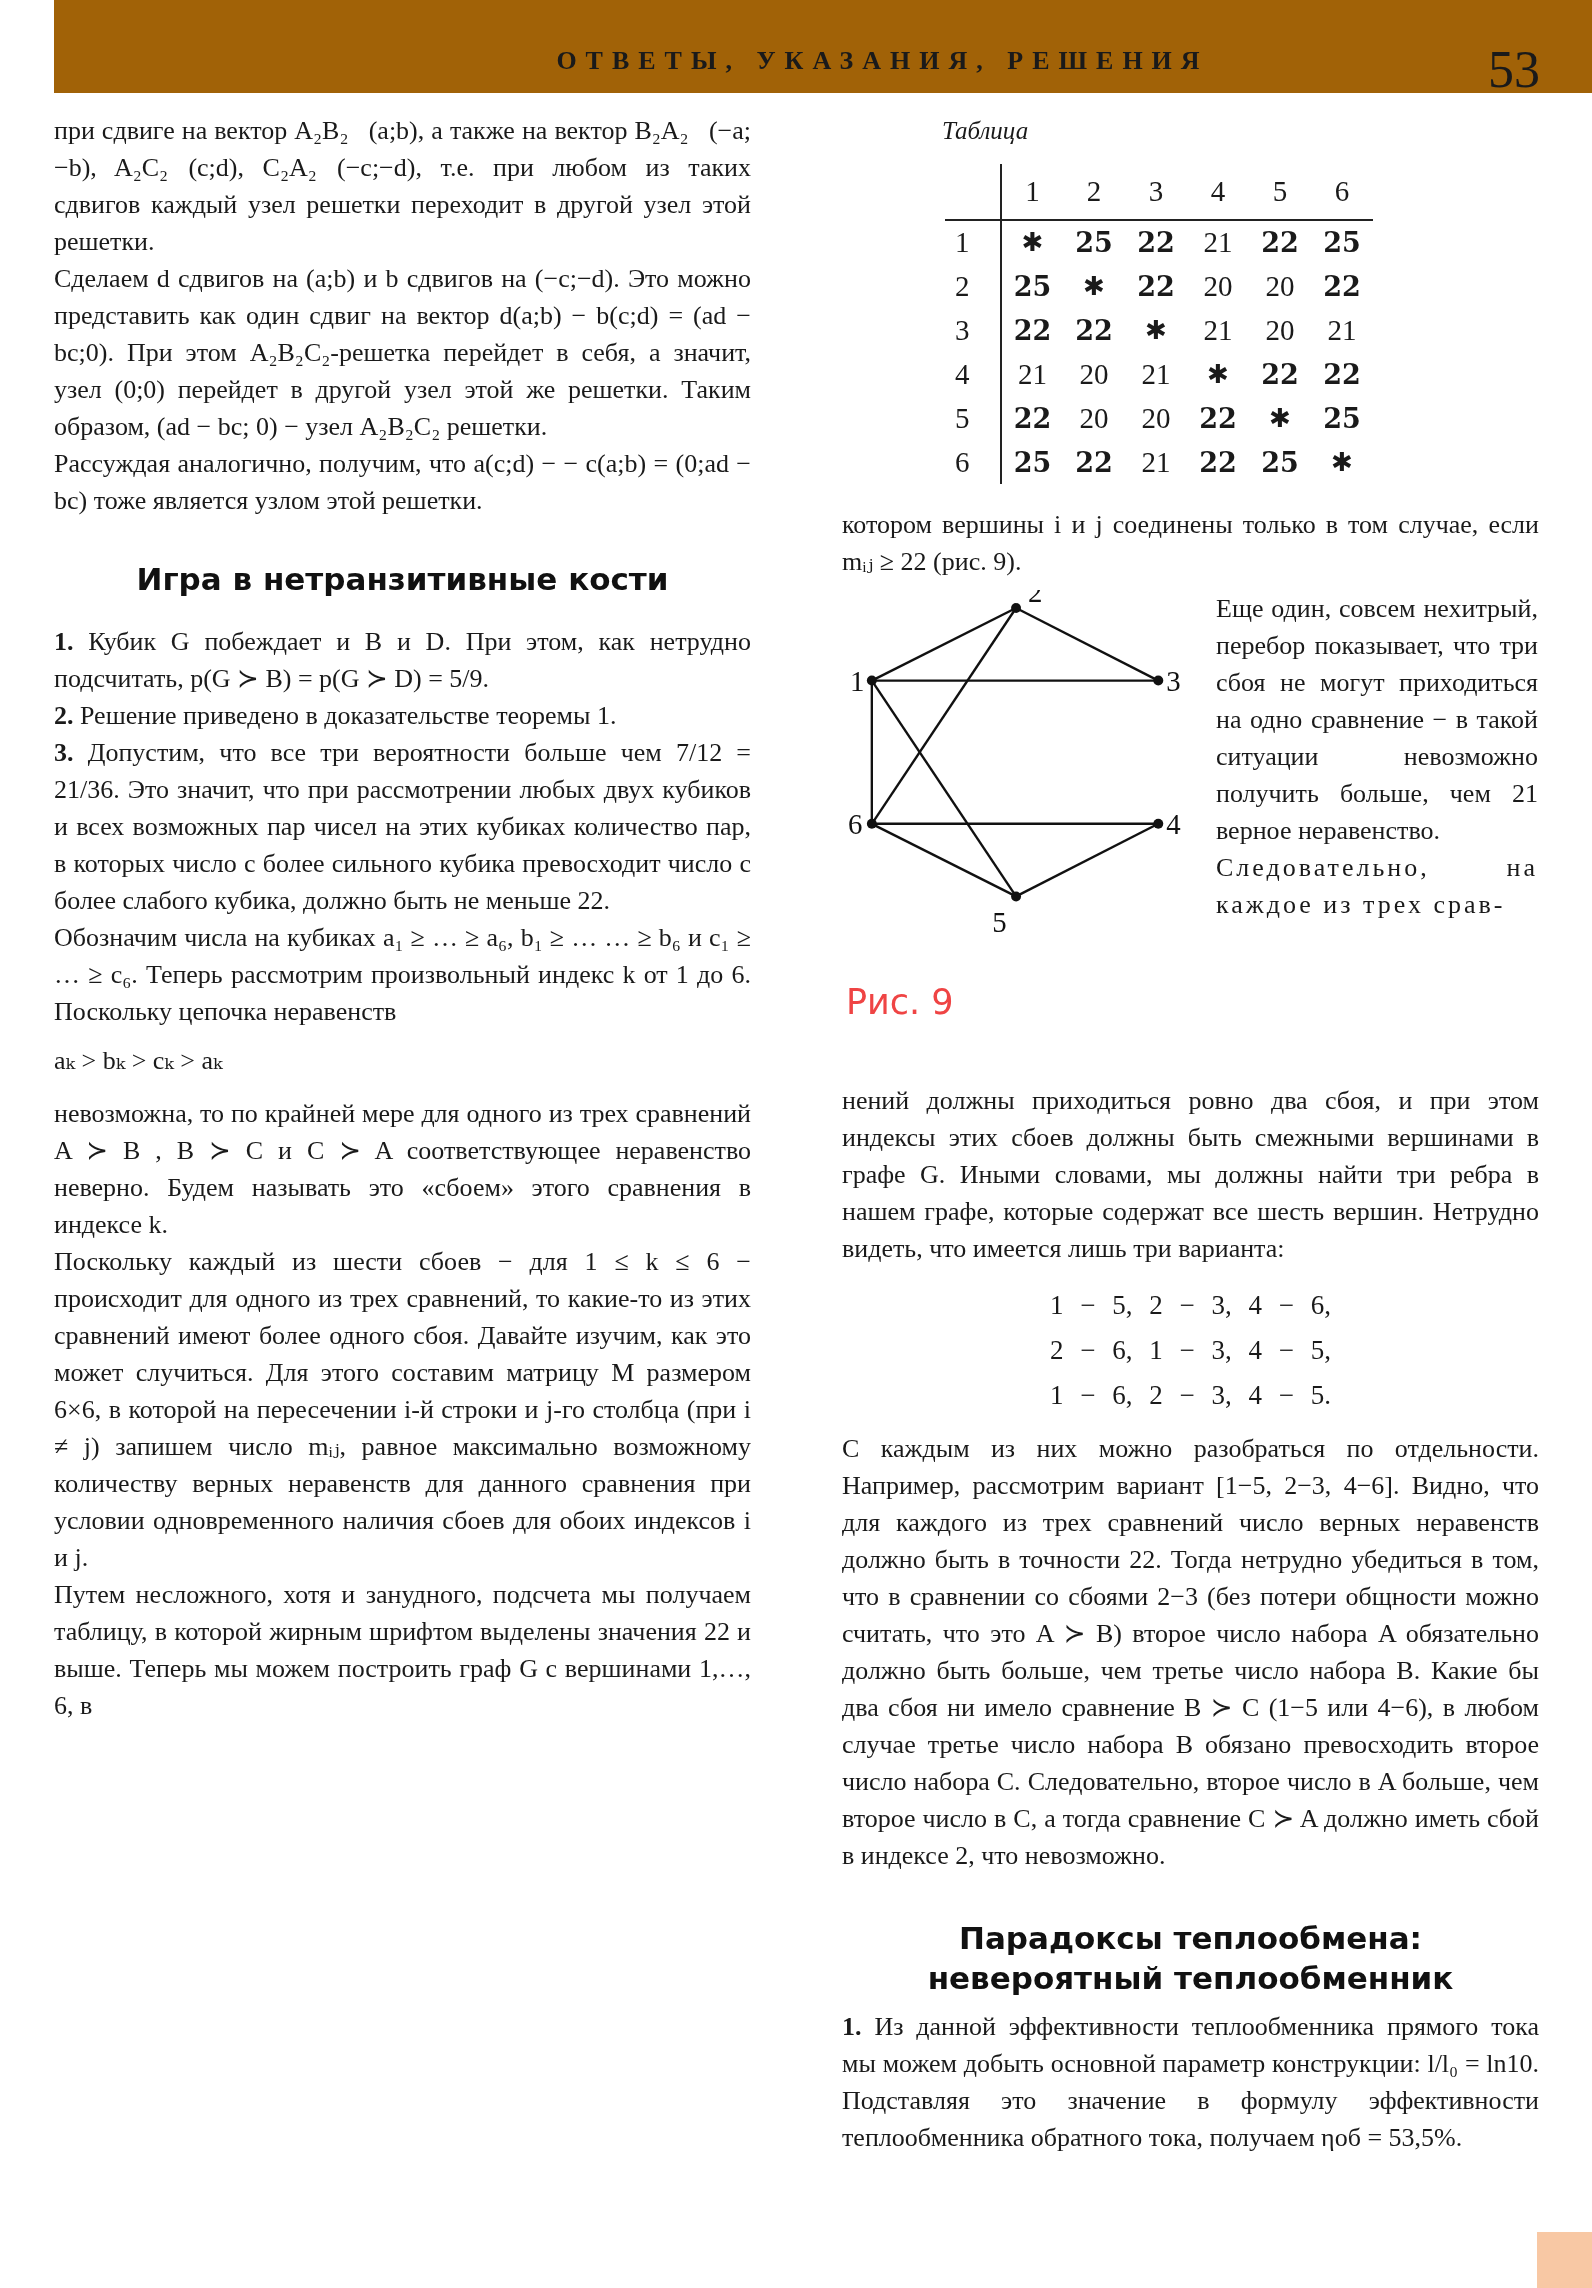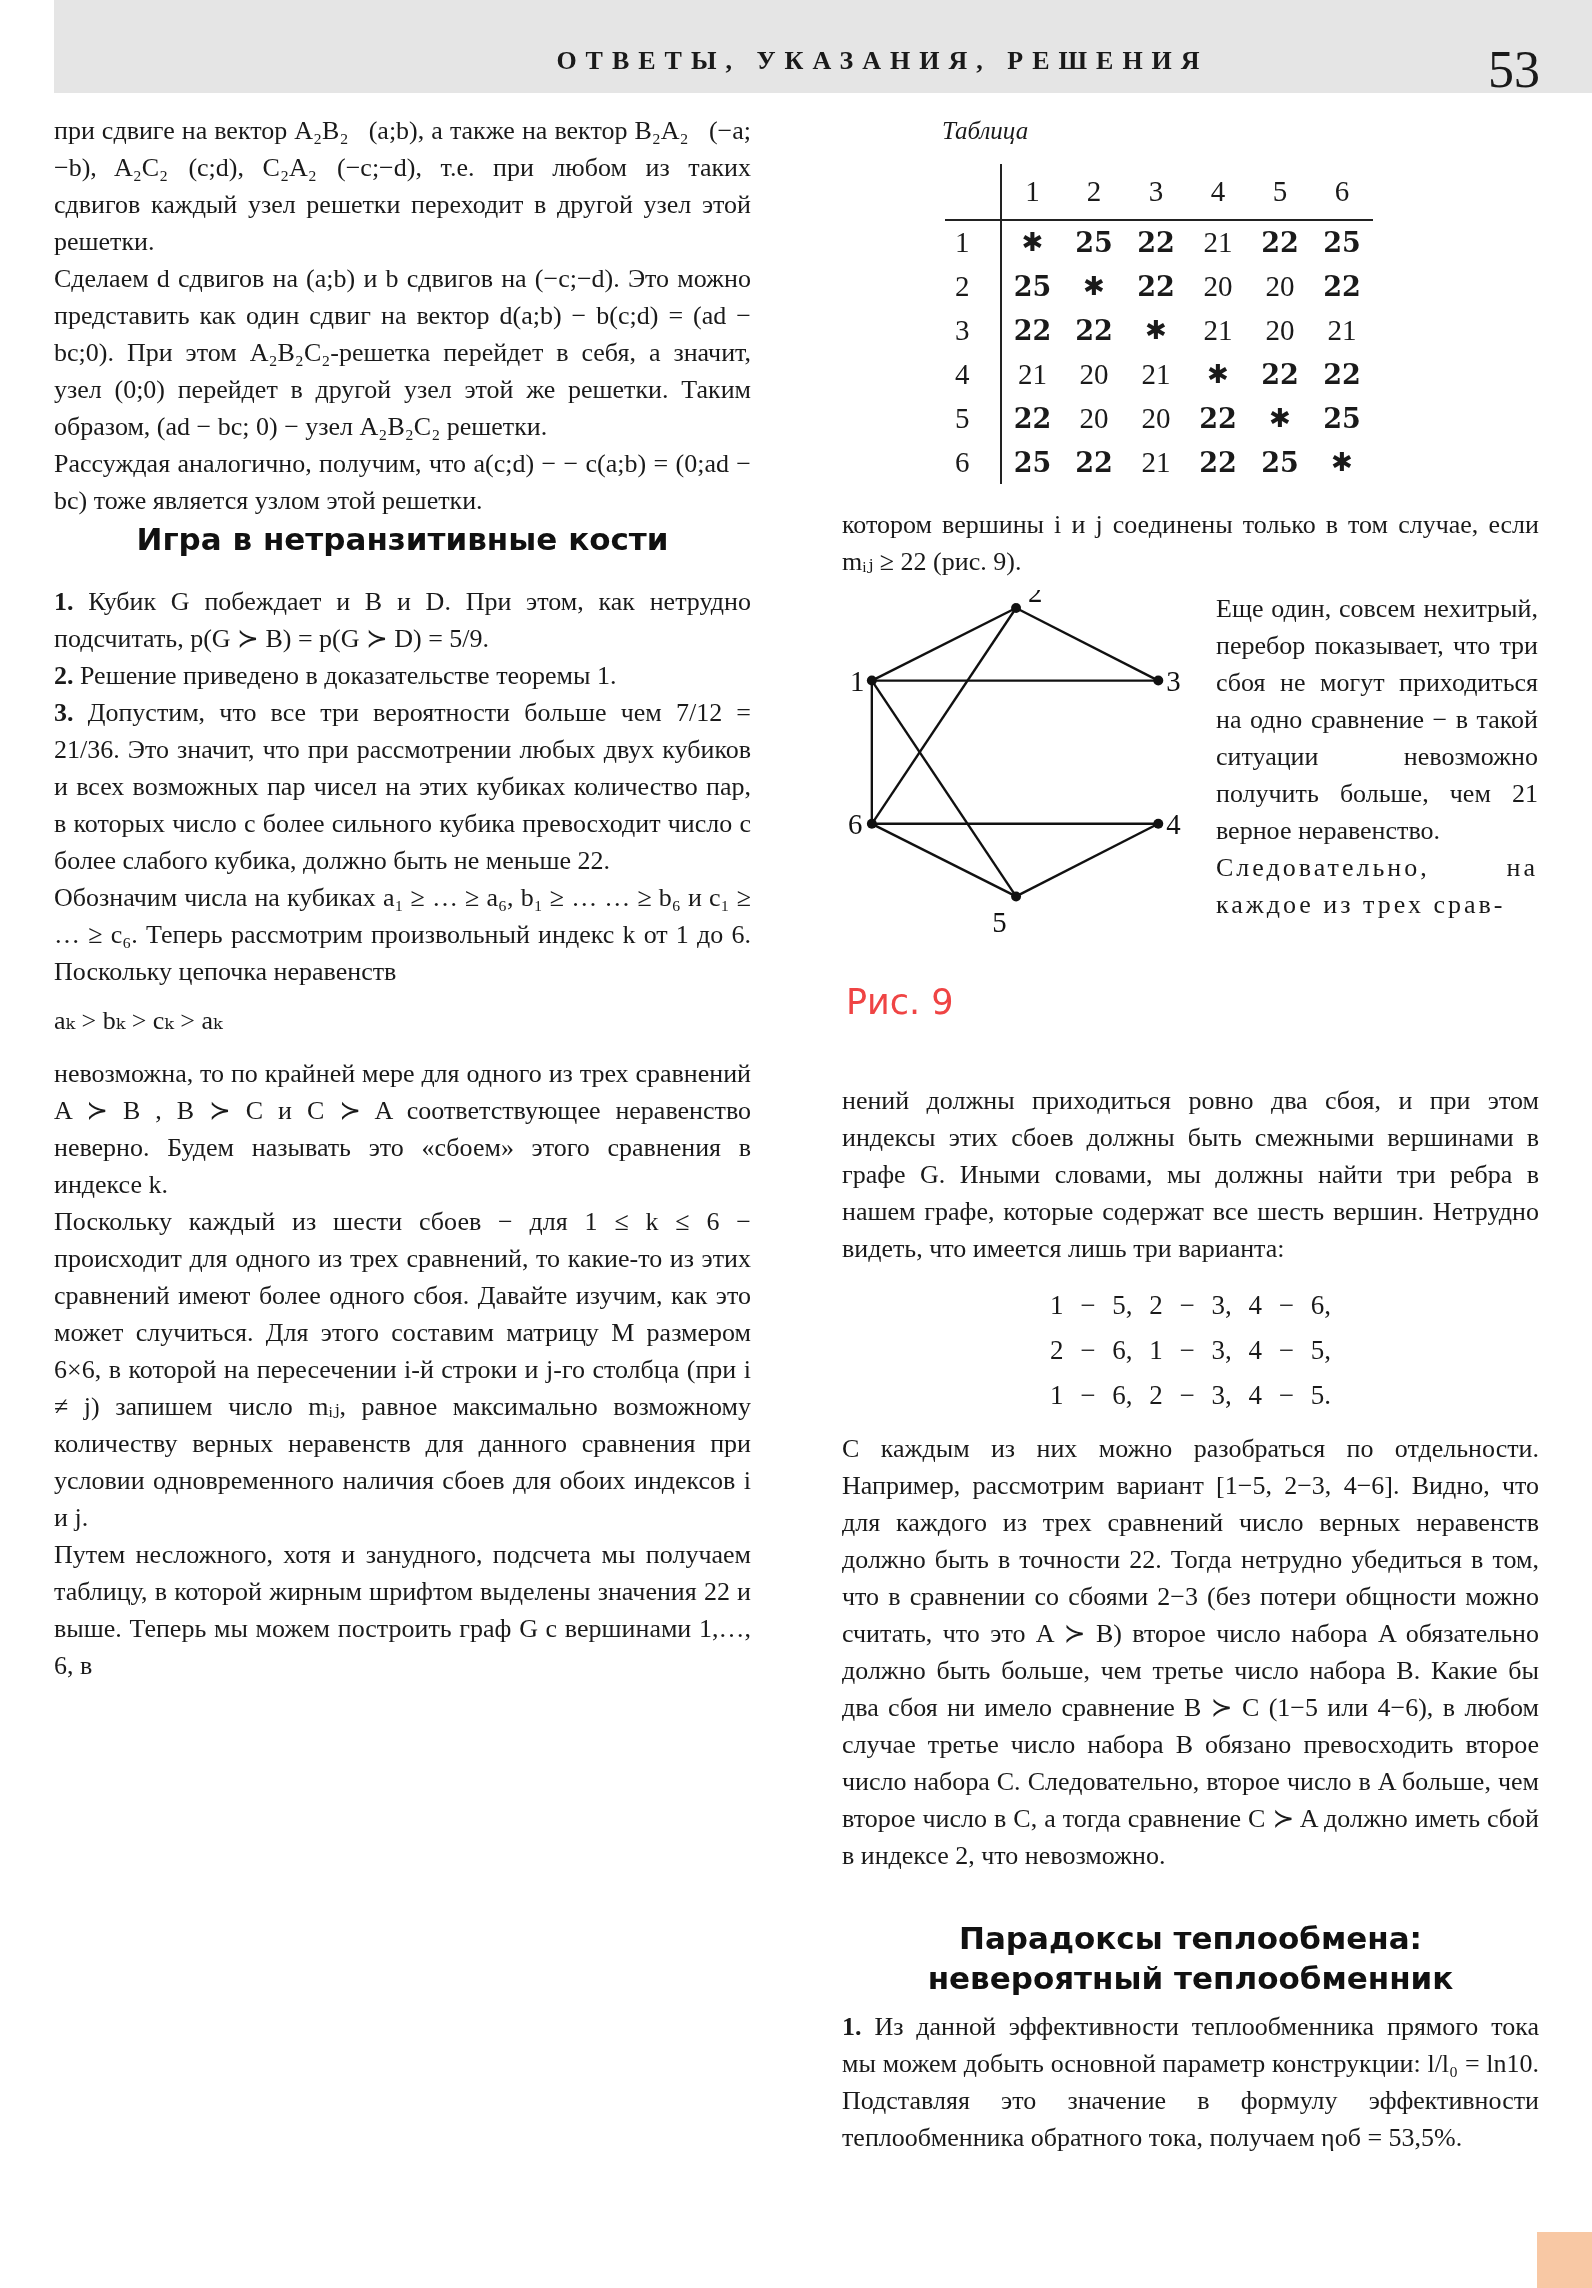--- a/index.html
+++ b/index.html
@@ -1,35 +1,35 @@
 <!DOCTYPE html>
 <html><head>
 <meta charset="utf-8">
 <style>
   * { box-sizing: border-box; margin: 0; padding: 0; }
   html, body { width: 1592px; height: 2289px; background: #ffffff; overflow: hidden; }
   body { position: relative; font-family: "Liberation Serif", "DejaVu Serif", serif; color: #1a1a1a; }
 
-  .header-band { position: absolute; left: 54px; top: 0; width: 1538px; height: 93px; background: #e5e5e5; }
+  .header-band { position: absolute; left: 54px; top: 0; width: 1538px; height: 93px; background: #a16207; }
   .header-title { position: absolute; left: 0; right: 0; top: 46px; text-align: center; font-family: "Liberation Serif", serif; font-weight: bold; font-size: 26px; letter-spacing: 9px; color: #1a1a1a; padding-left: 119px; }
   .page-number { position: absolute; right: 52px; top: 40px; font-size: 52px; color: #1a1a1a; }
 
   .corner-block { position: absolute; left: 1537px; top: 2232px; width: 55px; height: 57px; background: #f8c8a4; }
 
   .col { position: absolute; top: 112px; width: 697px; font-size: 26px; line-height: 37px; text-align: justify; }
   .col-left { left: 54px; }
   .col-right { left: 842px; width: 697px; }
 
   .para { display: block; }
   .para + .para { margin-top: 0; }
   .math-center { text-align: left; margin: 12px 0 16px; }
   b.num { font-weight: bold; }
 
   .section-heading { font-family: "DejaVu Sans", "Liberation Sans", sans-serif; font-weight: bold; font-size: 31px; line-height: 40px; text-align: center; color: #111; }
-  .sec-1 { margin-bottom: 24px; }
+  .sec-1 { margin-top: 40px; margin-bottom: 24px; }
   .sec-2 { margin-top: 44px; margin-bottom: 10px; }
 
   
   .table-caption { font-style: italic; font-size: 25px; margin-left: 100px; margin-top: 0; height: 52px; }
   .matrix { border-collapse: collapse; margin-left: 103px; font-size: 29px; }
   .matrix td, .matrix th { height: 44px; text-align: center; font-weight: normal; padding: 0; }
   .matrix th.corner, .matrix th.rowh { width: 56px; border-right: 2px solid #222; text-align: left; padding-left: 10px; }
   .matrix thead th { border-bottom: 2px solid #222; height: 56px; }
   .matrix th.colh { width: 62px; }
   .matrix td { width: 62px; }

